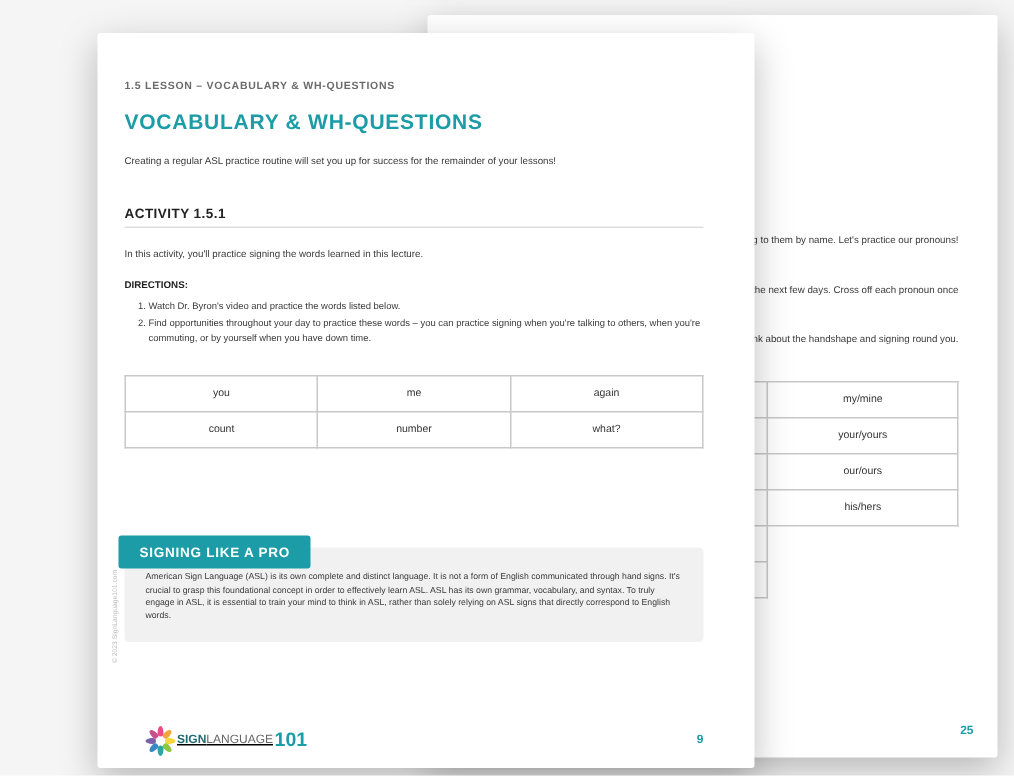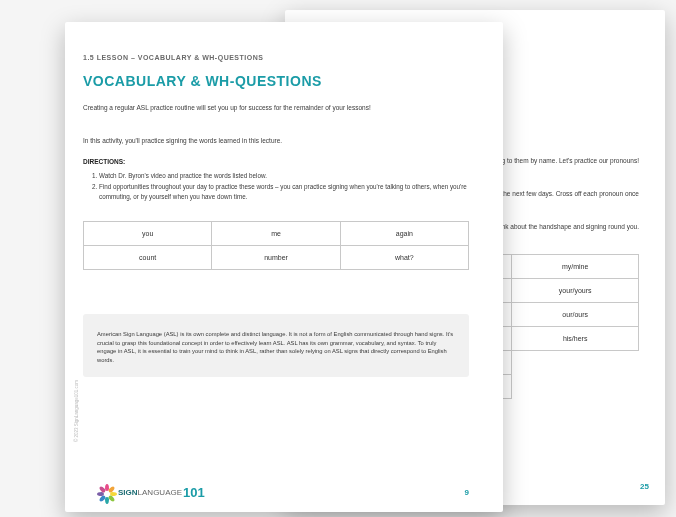--- a/index.html
+++ b/index.html
@@ -138,20 +138,21 @@
     .petal {
       position: absolute;
       width: 4px; height: 7px;
       border-radius: 60% 60% 60% 60% / 80% 80% 40% 40%;
       top: 0; left: 6px;
       transform-origin: 2px 10px;
     }
     .logo-text {
       font-size: 8px;
       font-weight: 700;
+      text-decoration: underline;
     }
     .logo-text .sign { color: #1c6d74; }
     .logo-text .lang { color: #666; font-weight: 400; }
     .logo-text .num  {
       color: #1b9ca7;
       font-weight: 800;
       font-size: 13px;
       vertical-align: -2px;
       margin-left: 1px;
     }
@@ -240,20 +241,21 @@
     </table>
   <div class="back-pagenum">25</div>
 </div>
 
 <div class="page page-front">
 
   <div class="lesson-tag">1.5 LESSON – VOCABULARY &amp; WH-QUESTIONS</div>
   <div class="title">VOCABULARY &amp; WH-QUESTIONS</div>
   <div class="intro">Creating a regular ASL practice routine will set you up for success for the remainder of your lessons!</div>
 
+  <div class="activity-title">ACTIVITY 1.5.1</div>
   <div class="activity-intro">In this activity, you'll practice signing the words learned in this lecture.</div>
 
   <div class="directions-label">DIRECTIONS:</div>
   <ol class="directions-list">
     <li>Watch Dr. Byron's video and practice the words listed below.</li>
     <li>Find opportunities throughout your day to practice these words – you can practice signing when you're talking to others, when you're commuting, or by yourself when you have down time.</li>
   </ol>
 
   <table class="vocab">
     <tbody>
@@ -264,20 +266,21 @@
     </tr>
     <tr>
       <td>count</td>
       <td>number</td>
       <td>what?</td>
     </tr>
   </tbody>
     </table>
 
   <div>
+    <span class="pro-tag">SIGNING LIKE A PRO</span>
     <div class="pro-box">
       <div class="pro-text">American Sign Language (ASL) is its own complete and distinct language. It is not a form of English communicated through hand signs. It's crucial to grasp this foundational concept in order to effectively learn ASL. ASL has its own grammar, vocabulary, and syntax. To truly engage in ASL, it is essential to train your mind to think in ASL, rather than solely relying on ASL signs that directly correspond to English words.</div>
     </div>
   </div>
 
   <div class="copyright">© 2023 SignLanguage101.com</div>
 
   <div class="footer">
     <div class="logo">
       <span class="logo-flower">

